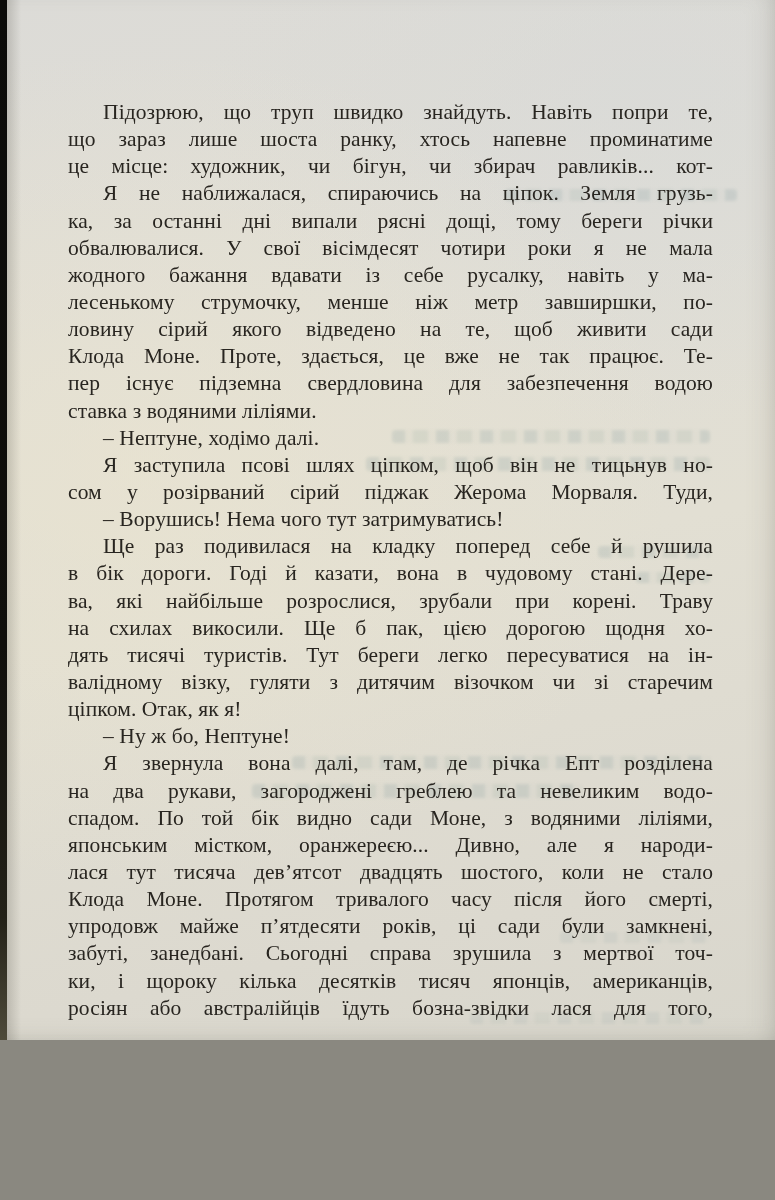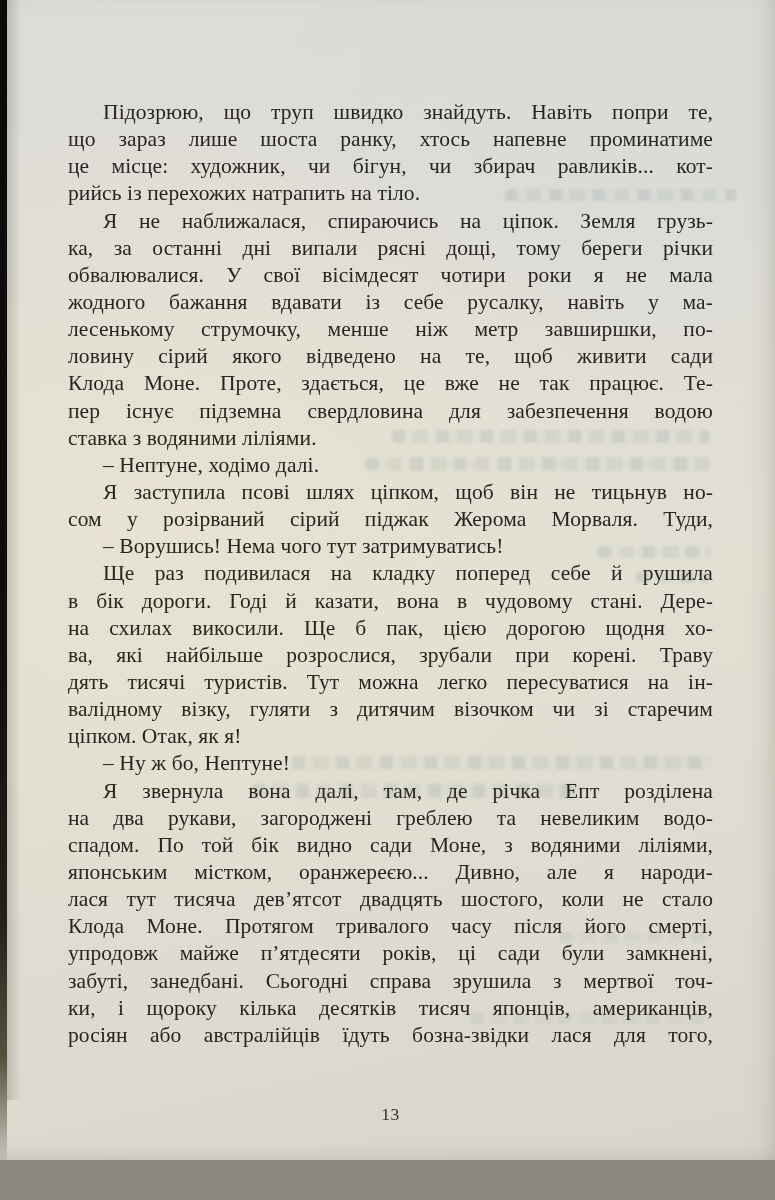--- a/index.html
+++ b/index.html
@@ -3,21 +3,21 @@
 <meta charset="utf-8">
 <style>
   html, body {
     margin: 0;
     padding: 0;
     background: #8a8880;
   }
   .page {
     position: relative;
     width: 775px;
-    height: 1160px;
+    height: 1040px;
     overflow: hidden;
     background:
       radial-gradient(ellipse 900px 700px at 18% 45%, rgba(236,229,206,0.55) 0%, rgba(236,229,206,0) 60%),
       radial-gradient(ellipse 700px 500px at 85% 10%, rgba(214,216,216,0.5) 0%, rgba(214,216,216,0) 65%),
       linear-gradient(168deg, #dcdbd7 0%, #e0ded6 30%, #e2dfd3 55%, #dcd9cf 85%, #d8d6cc 100%);
     box-shadow: inset -18px 0 30px -22px rgba(120,118,108,0.45),
                 inset 0 -14px 26px -20px rgba(120,118,108,0.35);
     font-family: "Liberation Serif", "DejaVu Serif", serif;
   }
   
@@ -95,39 +95,38 @@
   <div class="bleed" style="left:636px; top:572px; width:74px;  height:11px;"></div>
   <div class="bleed" style="left:292px; top:756px; width:418px; height:13px;"></div>
   <div class="bleed" style="left:252px; top:784px; width:330px; height:14px;"></div>
   <div class="bleed" style="left:560px; top:932px; width:150px; height:11px; opacity:0.3;"></div>
   <div class="bleed" style="left:470px; top:1012px; width:240px; height:12px; opacity:0.3;"></div>
 
   <div class="text-block">
       <div class="line indent">Підозрюю, що труп швидко знайдуть. Навіть попри те,</div>
       <div class="line">що зараз лише шоста ранку, хтось напевне проминатиме</div>
       <div class="line">це місце: художник, чи бігун, чи збирач равликів... кот-</div>
-      <div class="line end">рийсь із перехожих натрапить на тіло.</div>
       <div class="line indent">Я не наближалася, спираючись на ціпок. Земля грузь-</div>
       <div class="line">ка, за останні дні випали рясні дощі, тому береги річки</div>
       <div class="line">обвалювалися. У свої вісімдесят чотири роки я не мала</div>
       <div class="line">жодного бажання вдавати із себе русалку, навіть у ма-</div>
       <div class="line">лесенькому струмочку, менше ніж метр завширшки, по-</div>
       <div class="line">ловину сірий якого відведено на те, щоб живити сади</div>
       <div class="line">Клода Моне. Проте, здається, це вже не так працює. Те-</div>
       <div class="line">пер існує підземна свердловина для забезпечення водою</div>
       <div class="line end">ставка з водяними ліліями.</div>
       <div class="line indent end">– Нептуне, ходімо далі.</div>
       <div class="line indent">Я заступила псові шлях ціпком, щоб він не тицьнув но-</div>
       <div class="line">сом у розірваний сірий піджак Жерома Морваля. Туди,</div>
       <div class="line indent end">– Ворушись! Нема чого тут затримуватись!</div>
       <div class="line indent">Ще раз подивилася на кладку поперед себе й рушила</div>
       <div class="line">в бік дороги. Годі й казати, вона в чудовому стані. Дере-</div>
+      <div class="line">ва, які найбільше розрослися, зрубали при корені. Траву</div>
       <div class="line">на схилах викосили. Ще б пак, цією дорогою щодня хо-</div>
-      <div class="line">ва, які найбільше розрослися, зрубали при корені. Траву</div>
-      <div class="line">дять тисячі туристів. Тут можна легко пересуватися на ін-</div>
+      <div class="line">дять тисячі туристів. Тут береги легко пересуватися на ін-</div>
       <div class="line">валідному візку, гуляти з дитячим візочком чи зі старечим</div>
       <div class="line end">ціпком. Отак, як я!</div>
       <div class="line indent end">– Ну ж бо, Нептуне!</div>
       <div class="line indent">Я звернула вона далі, там, де річка Епт розділена</div>
       <div class="line">на два рукави, загороджені греблею та невеликим водо-</div>
       <div class="line">спадом. По той бік видно сади Моне, з водяними ліліями,</div>
       <div class="line">японським містком, оранжереєю... Дивно, але я народи-</div>
       <div class="line">лася тут тисяча дев’ятсот двадцять шостого, коли не стало</div>
       <div class="line">Клода Моне. Протягом тривалого часу після його смерті,</div>
       <div class="line">упродовж майже п’ятдесяти років, ці сади були замкнені,</div>

